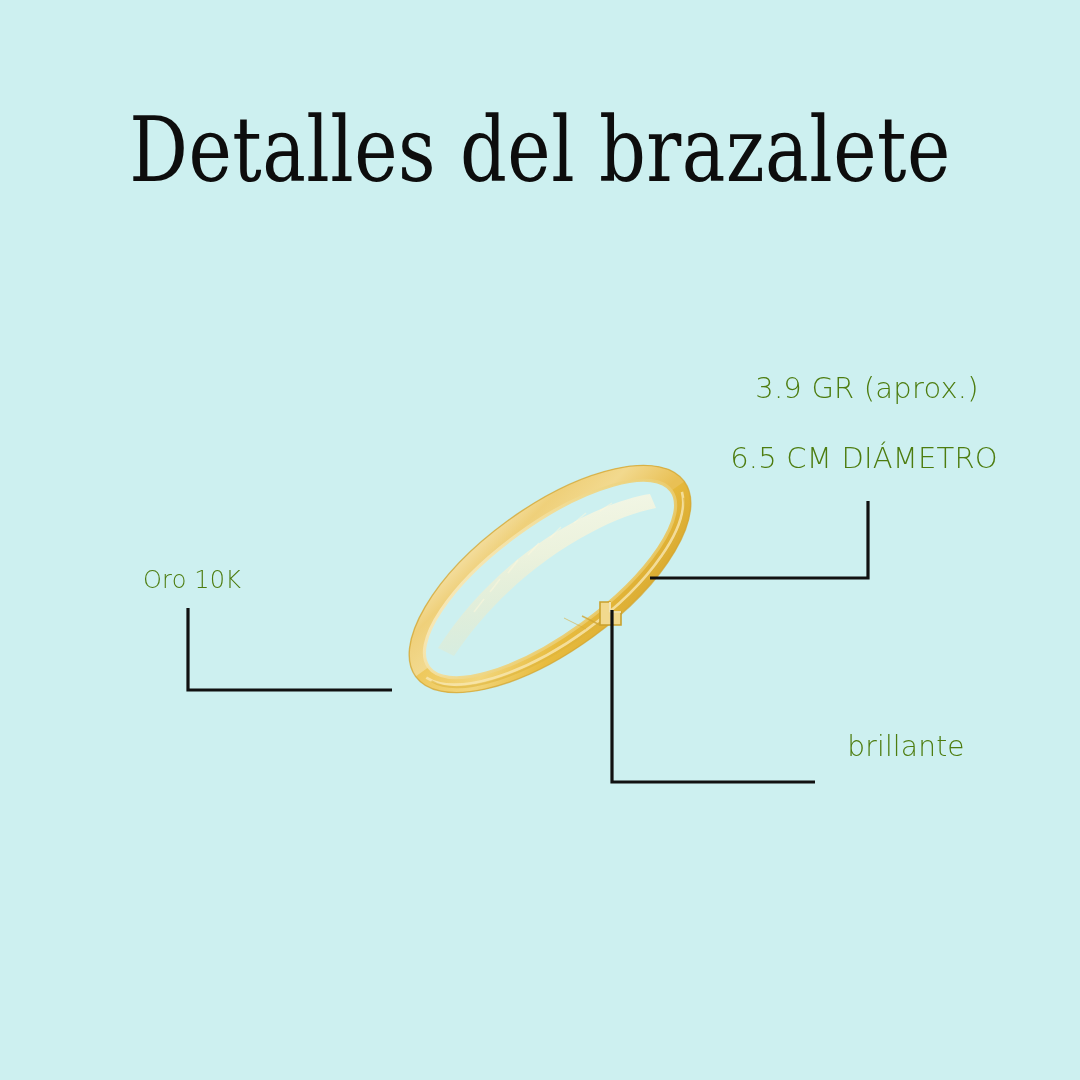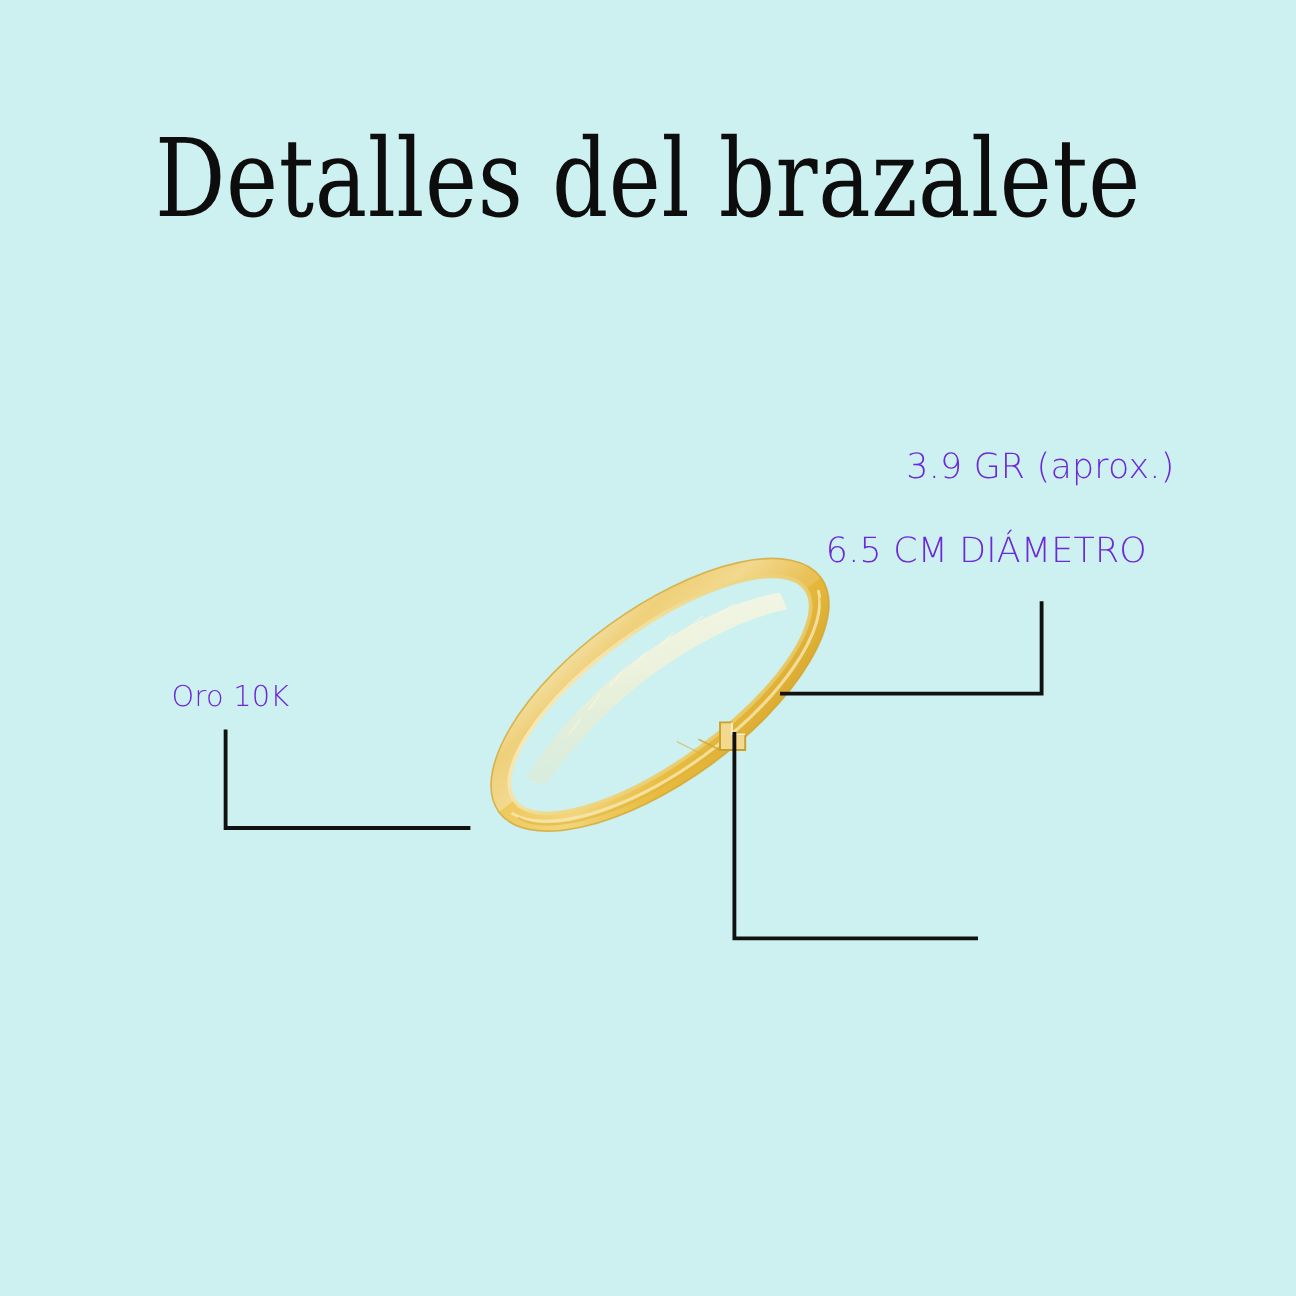--- a/index.html
+++ b/index.html
@@ -34,34 +34,34 @@
     color: #0d0d0d;
     letter-spacing: 0.5px;
     transform: scaleY(1.22) scaleX(0.99);
     transform-origin: 50% 0%;
     white-space: nowrap;
   }
 
   
   .label {
     position: absolute;
-    color: #6d28d9;
+    color: #4d7c0f;
     font-family: "DejaVu Sans", "Liberation Sans", sans-serif;
     font-weight: 300;
     letter-spacing: 0.2px;
     white-space: nowrap;
   }
   #label-weight {
     left: 867px;
     top: 371px;
     font-size: 29px;
     transform: translateX(-50%);
   }
   #label-diameter {
-    left: 822px;
+    left: 864px;
     top: 441px;
     font-size: 29px;
     transform: translateX(-50%);
   }
   #label-material {
     left: 143px;
     top: 566px;
     font-size: 24px;
   }
   #label-finish {
@@ -208,15 +208,16 @@
     </g>
   </svg>
 
   <div class="label" id="label-weight">3.9 GR (aprox.)</div>
 
   <div class="label" id="label-diameter">6.5 CM DIÁMETRO</div>
 
   <div class="label" id="label-material">Oro 10K</div>
 
   <div class="label" id="label-finish">
+    <span>brillante</span>
   </div>
 
 </div>
 
 </body></html>

